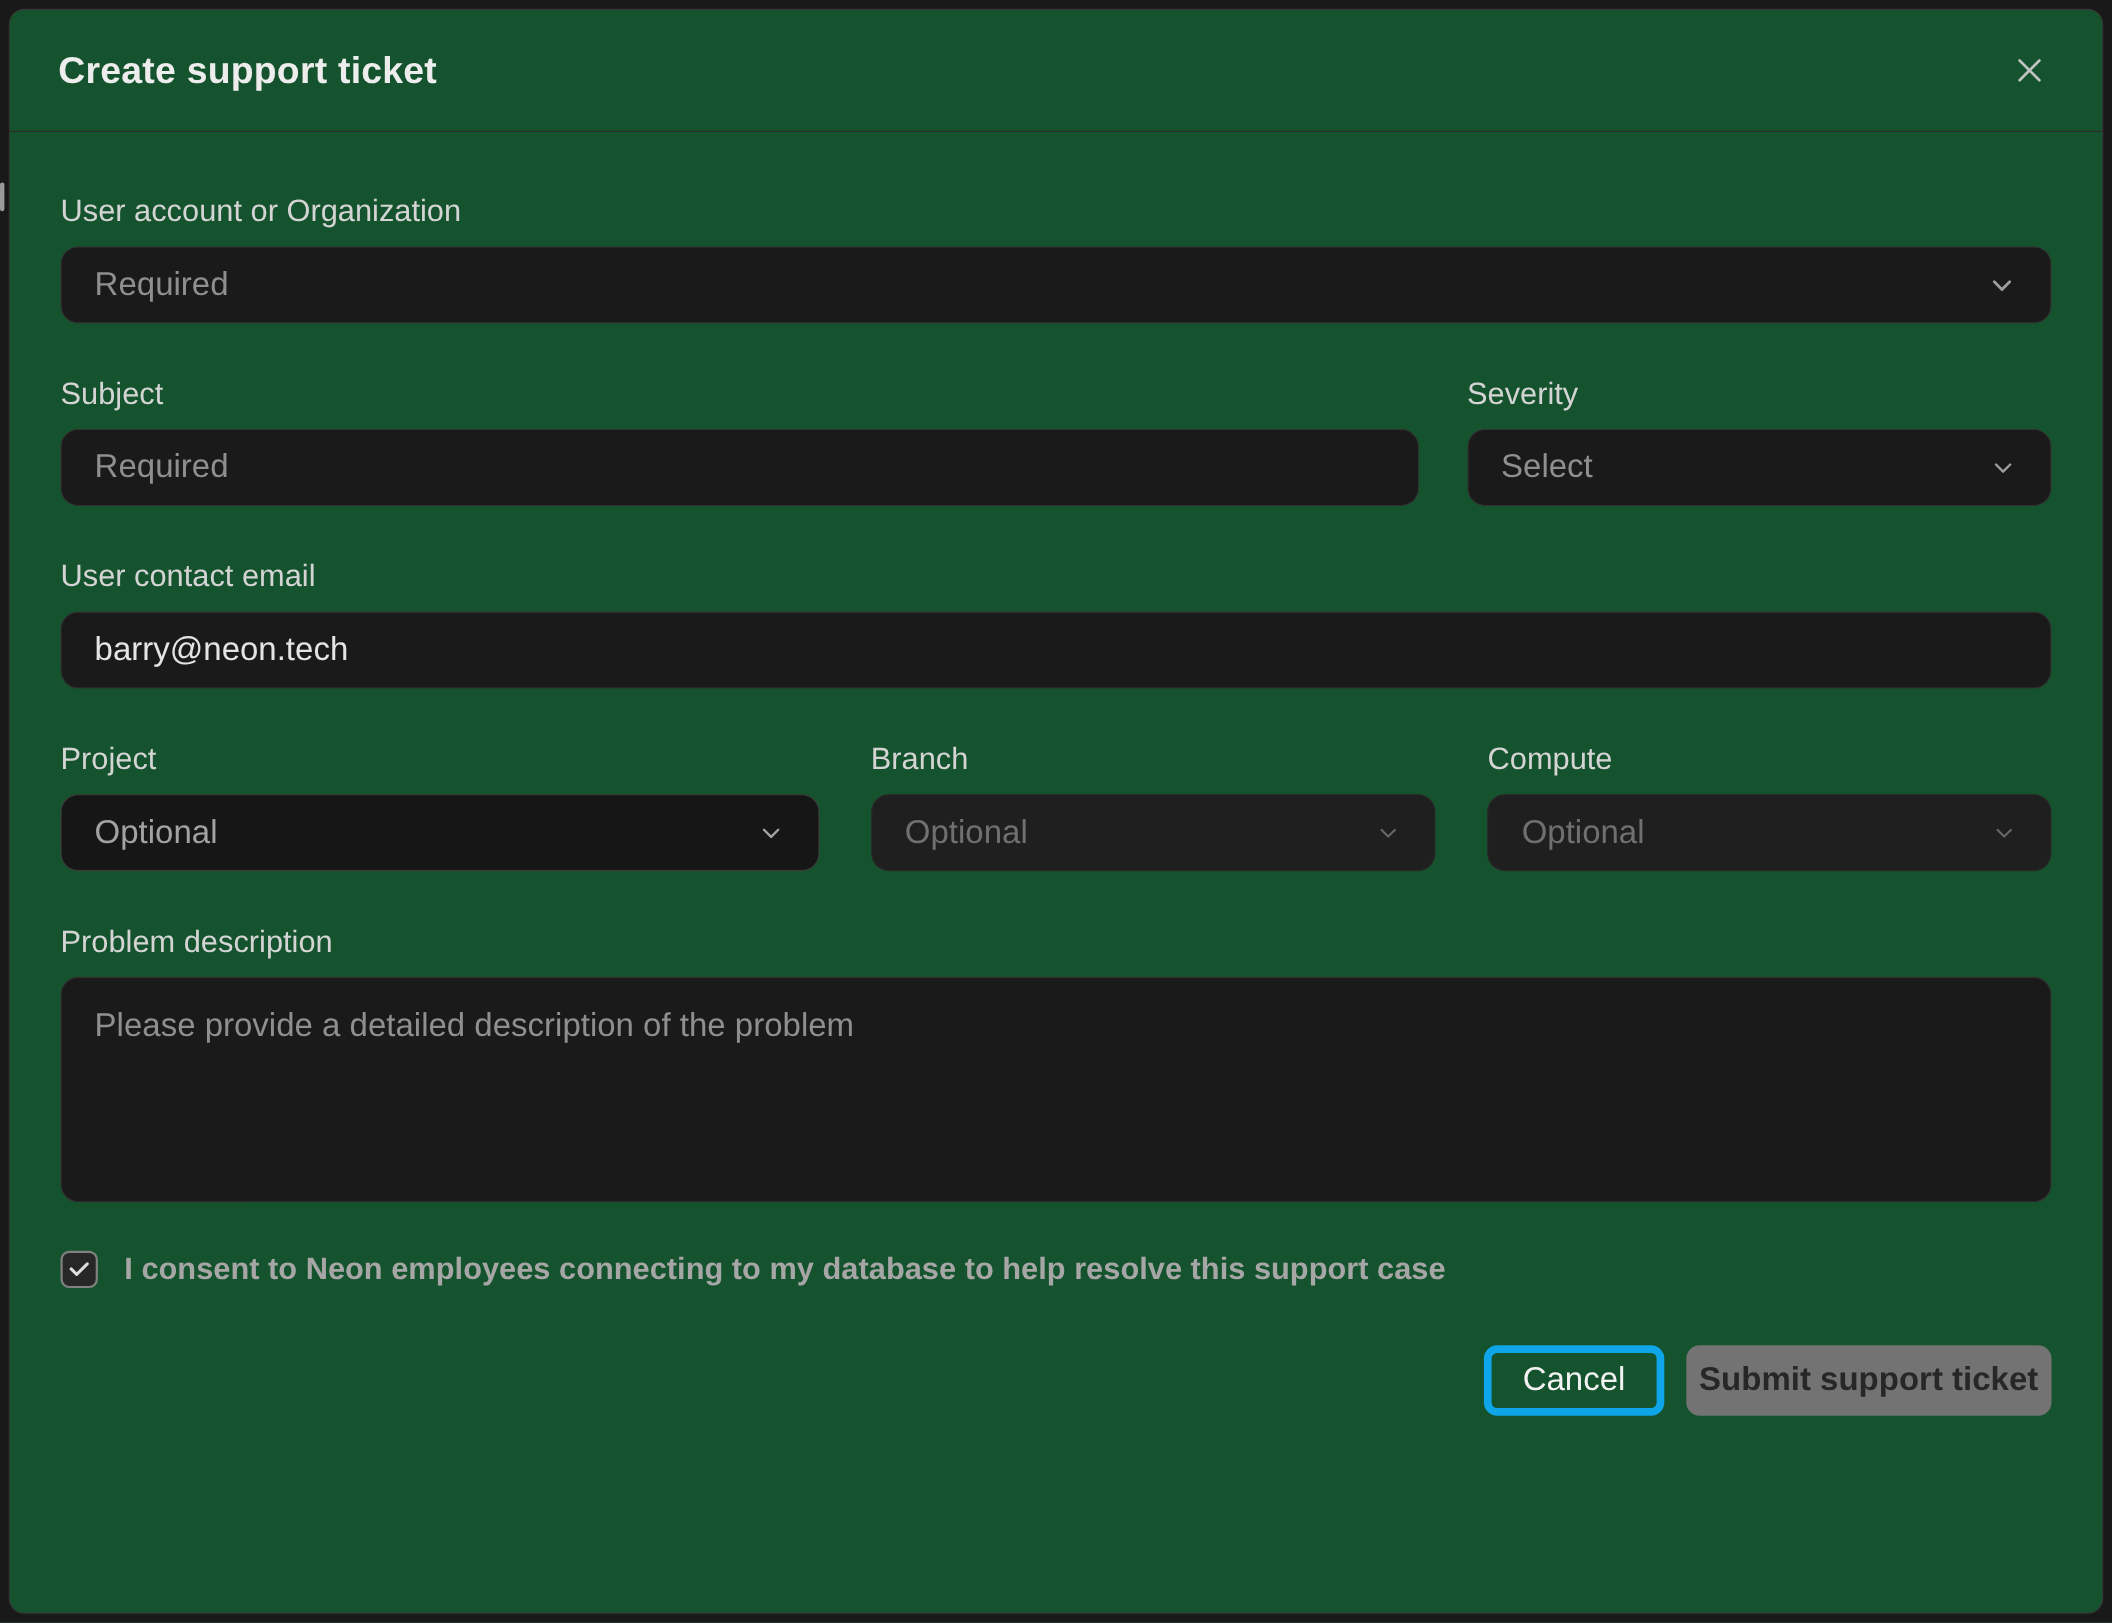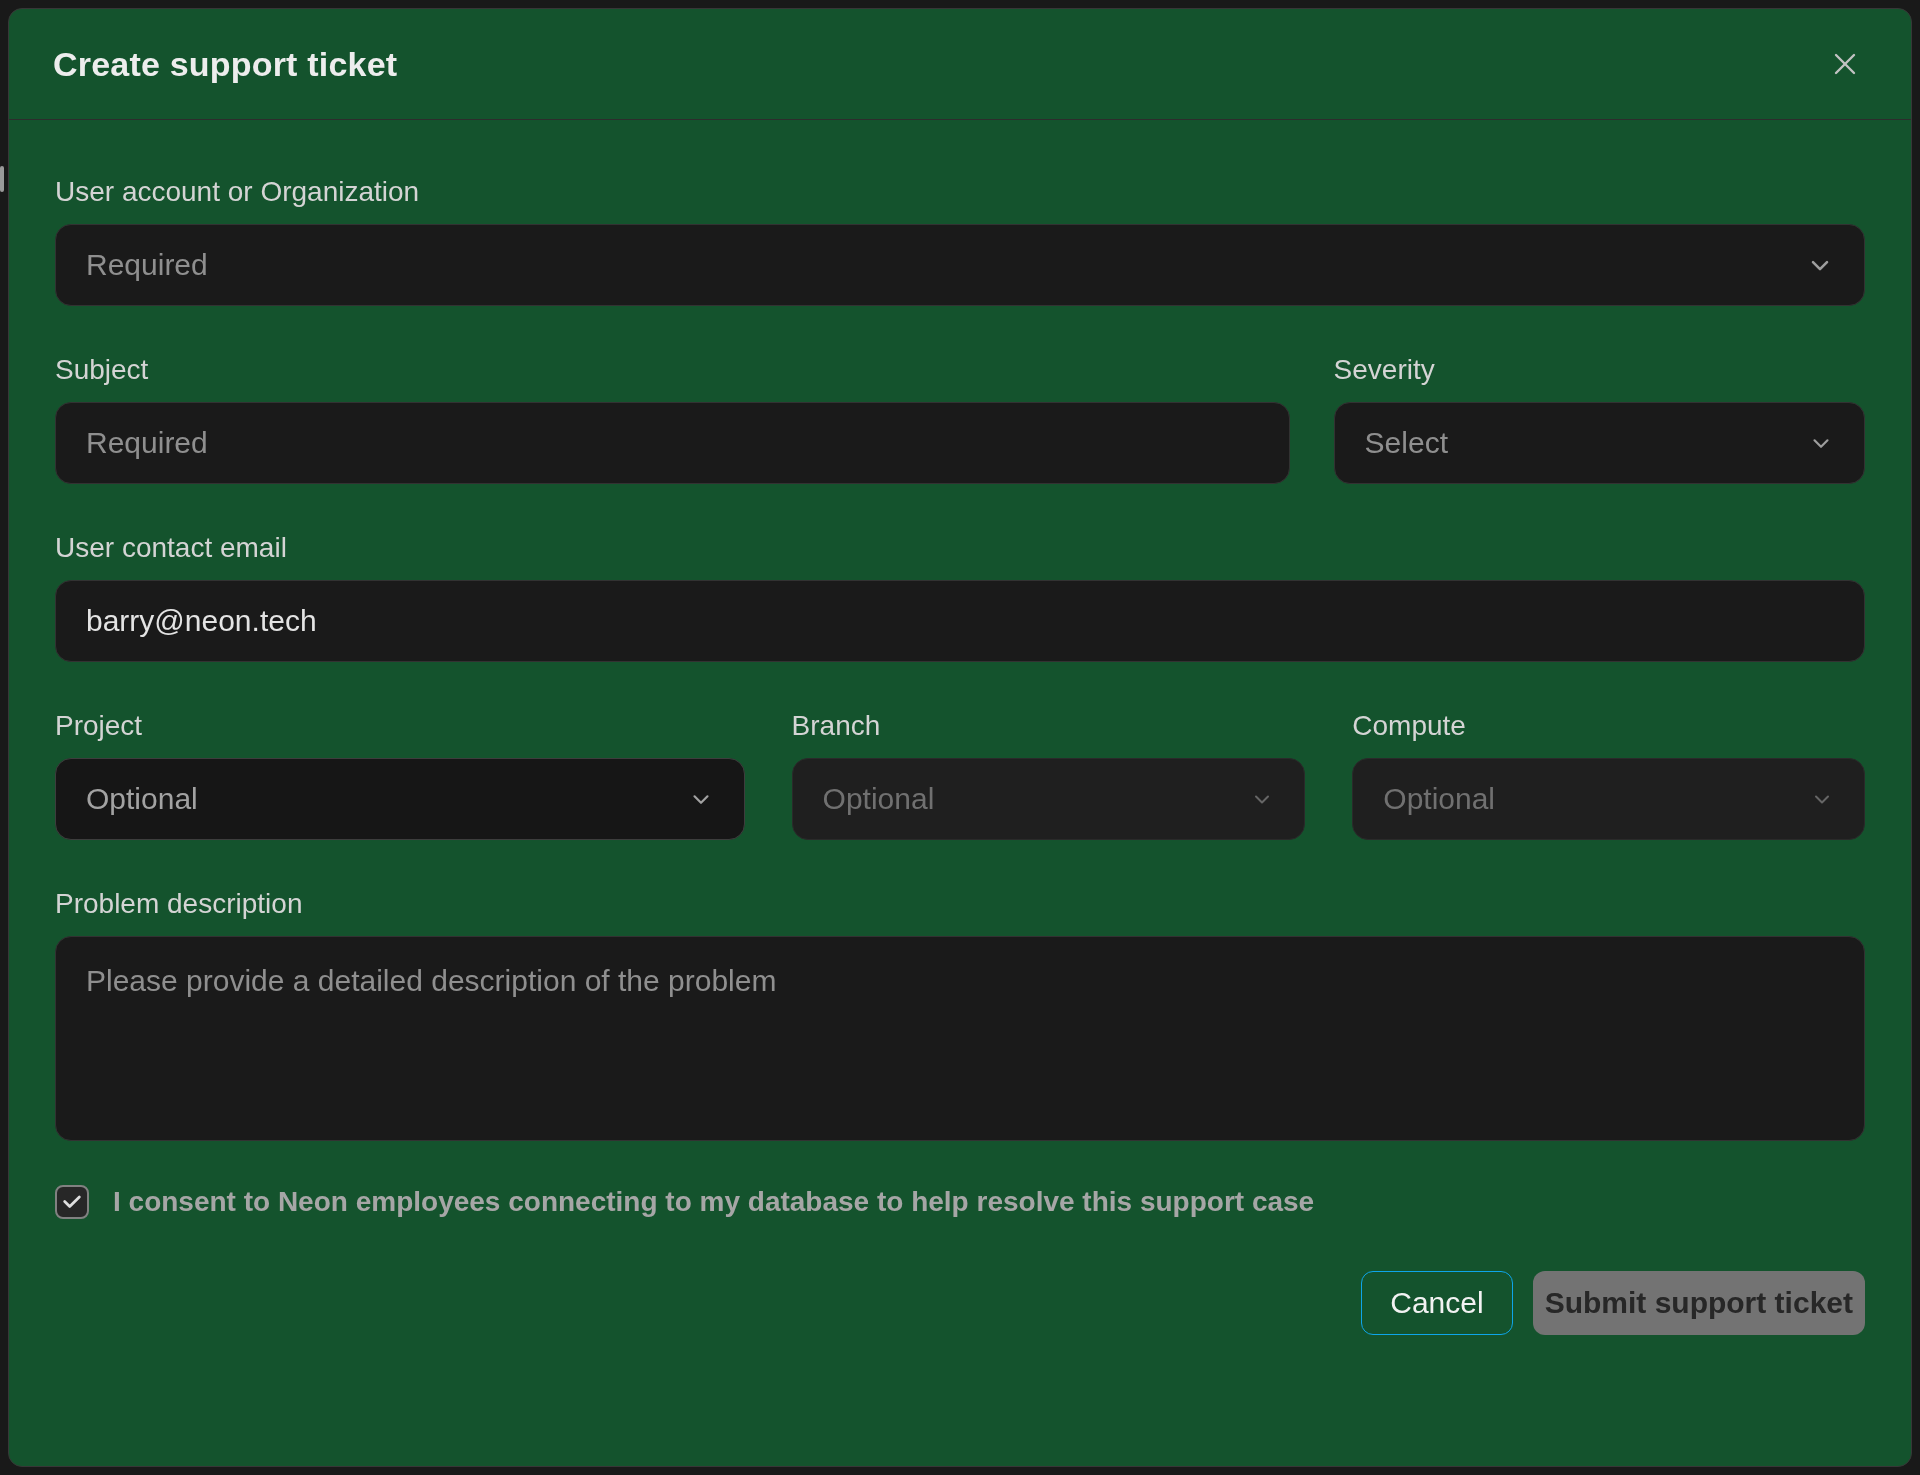--- a/index.html
+++ b/index.html
@@ -31,21 +31,21 @@
     background:transparent; border:none; cursor:pointer;
   }
   .modal-body { padding:56px 46px 40px 46px; }
 
   .field-group { margin-bottom:48px; }
   .field-label {
     display:block; font-size:28px; line-height:32px; color:#d4d4d4;
     font-weight:400; margin-bottom:16px;
   }
   .control {
-    height:82px; width:100%; background:#1a1a1a;
+    height:70px; width:100%; background:#1a1a1a;
     border:1px solid #323232; border-radius:16px;
     display:flex; align-items:center; padding:16px 30px;
     font-size:30px; font-family:inherit;
   }
   input.control { color:#e4e4e4; outline:none; display:block; }
   input.control::placeholder { color:#8f8f8f; opacity:1; }
   .select { cursor:pointer; }
   .select-value { color:#8f8f8f; }
   .chevron { margin-left:auto; flex:0 0 auto; }
   .chevron polyline { stroke:#9e9e9e; }
@@ -77,21 +77,21 @@
   .checkbox {
     width:34px; height:34px; flex:0 0 34px;
     border:2px solid #818181; border-radius:8px; background:#272727;
     display:flex; align-items:center; justify-content:center; cursor:pointer;
   }
   .consent-label { font-size:28px; font-weight:600; color:#a6a6a6; }
 
   .modal-footer { display:flex; justify-content:flex-end; gap:20px; margin-top:52px; }
   .btn { height:64px; border-radius:12px; font-size:30px; font-family:inherit; cursor:pointer; }
   .btn-cancel {
-    padding:0 28px; background:transparent; border:1px solid #0ea5e9;
+    padding:0 28px; background:transparent; border:7px solid #0ea5e9;
     color:#f2f2f2; font-weight:500;
   }
   .btn-submit {
     padding:0 12px; background:#737373; border:none;
     color:#272727; font-weight:600; cursor:default;
   }
 </style>
 </head>
 <body>
 

